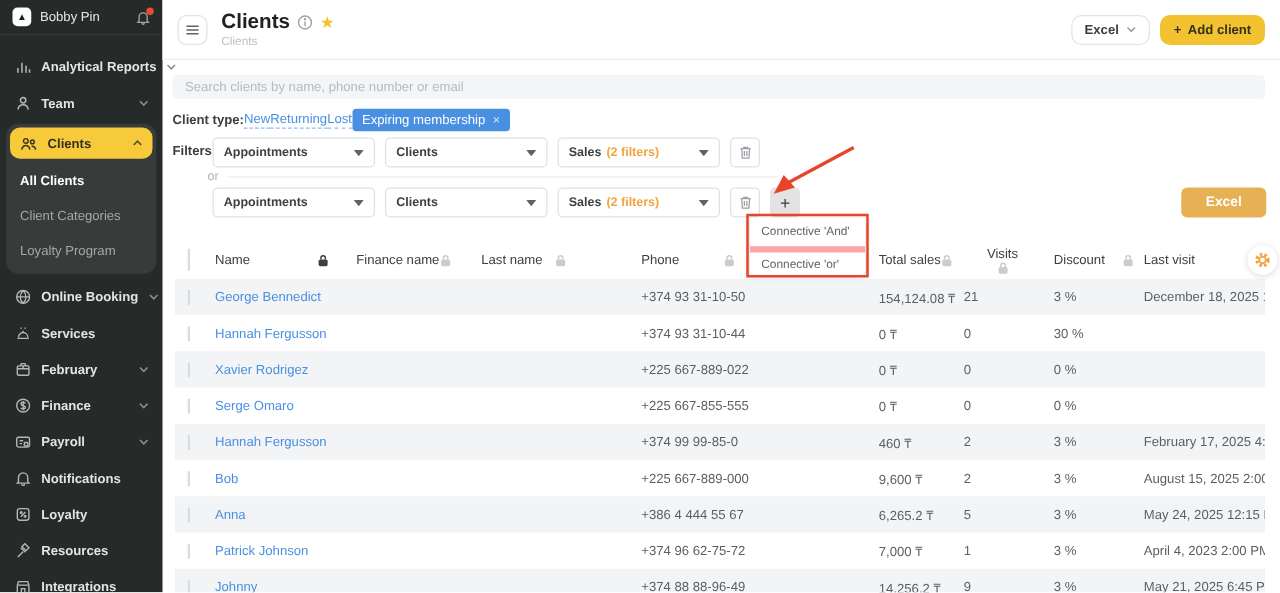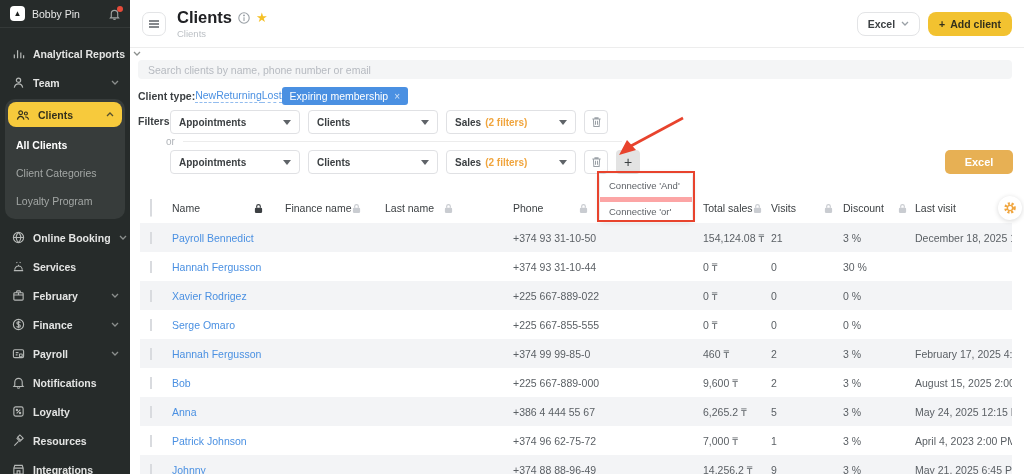--- a/index.html
+++ b/index.html
@@ -71,21 +71,21 @@
   .conn-item + .conn-item { border-top:5px solid #fca5a5; }
 
   
   .table { position:absolute; left:140px; top:193px; width:872px; }
   .trow { display:grid; grid-template-columns:22px 113px 100px 128px 190px 68px 72px 72px minmax(0,1fr); align-items:center; padding-left:10px; }
   .thead { height:30px; background:#fff; }
   .th { display:flex; align-items:center; justify-content:space-between; font-size:10.5px; font-weight:normal; color:#3c4043; white-space:nowrap; overflow:hidden; }
   .lock { display:flex; color:#c9ccd1; flex:0 0 auto; cursor:pointer; }
   .lock.dark { color:#3c4043; }
   .th.c1{padding-right:22px;} .th.c2{padding-right:24px;} .th.c3{padding-right:60px;}
-  .th.c4{padding-right:115px;} .th.c5{padding-right:9px;} .th.c6{padding-right:10px;} .th.c7{padding-right:8px;}
+  .th.c4{padding-right:115px;} .th.c5{padding-right:9px;} .th.c6{padding-right:10px;flex-direction:column;} .th.c7{padding-right:8px;}
   .drow { height:29px; font-size:10.5px; color:#5a5f64; }
   .drow:nth-child(even) { background:#f3f4f6; }
   .cell { white-space:nowrap; overflow:hidden; }
   .name-link { color:#4a90e2; cursor:pointer; }
   .cb { width:15px; height:15px; background:#fff; border:1px solid #d9dbdf; border-radius:4px; cursor:pointer; }
   .gear-btn { position:absolute; left:998px; top:196px; width:24px; height:24px; border-radius:50%; background:#fff; box-shadow:0 1px 5px rgba(0,0,0,.15); display:flex; align-items:center; justify-content:center; color:#f0a53e; cursor:pointer; z-index:5; }
 </style>
 </head>
 <body>
 
@@ -477,21 +477,21 @@
             </svg>
           </span>
       </div>
       <div class="th">
         <span>Last visit</span>
       </div>
     </div>
 
     <div class="trow drow">
       <div class="cell"><span class="cb"></span></div>
-      <div class="cell name-link">Payroll Bennedict</div>
+      <div class="cell name-link">George Bennedict</div>
       <div class="cell"></div>
       <div class="cell"></div>
       <div class="cell">+374 93 31-10-50</div>
       <div class="cell">154,124.08 ₸</div>
       <div class="cell">21</div>
       <div class="cell">3 %</div>
       <div class="cell">December 18, 2025 12:30 PM</div>
     </div>
     <div class="trow drow">
       <div class="cell"><span class="cb"></span></div>

